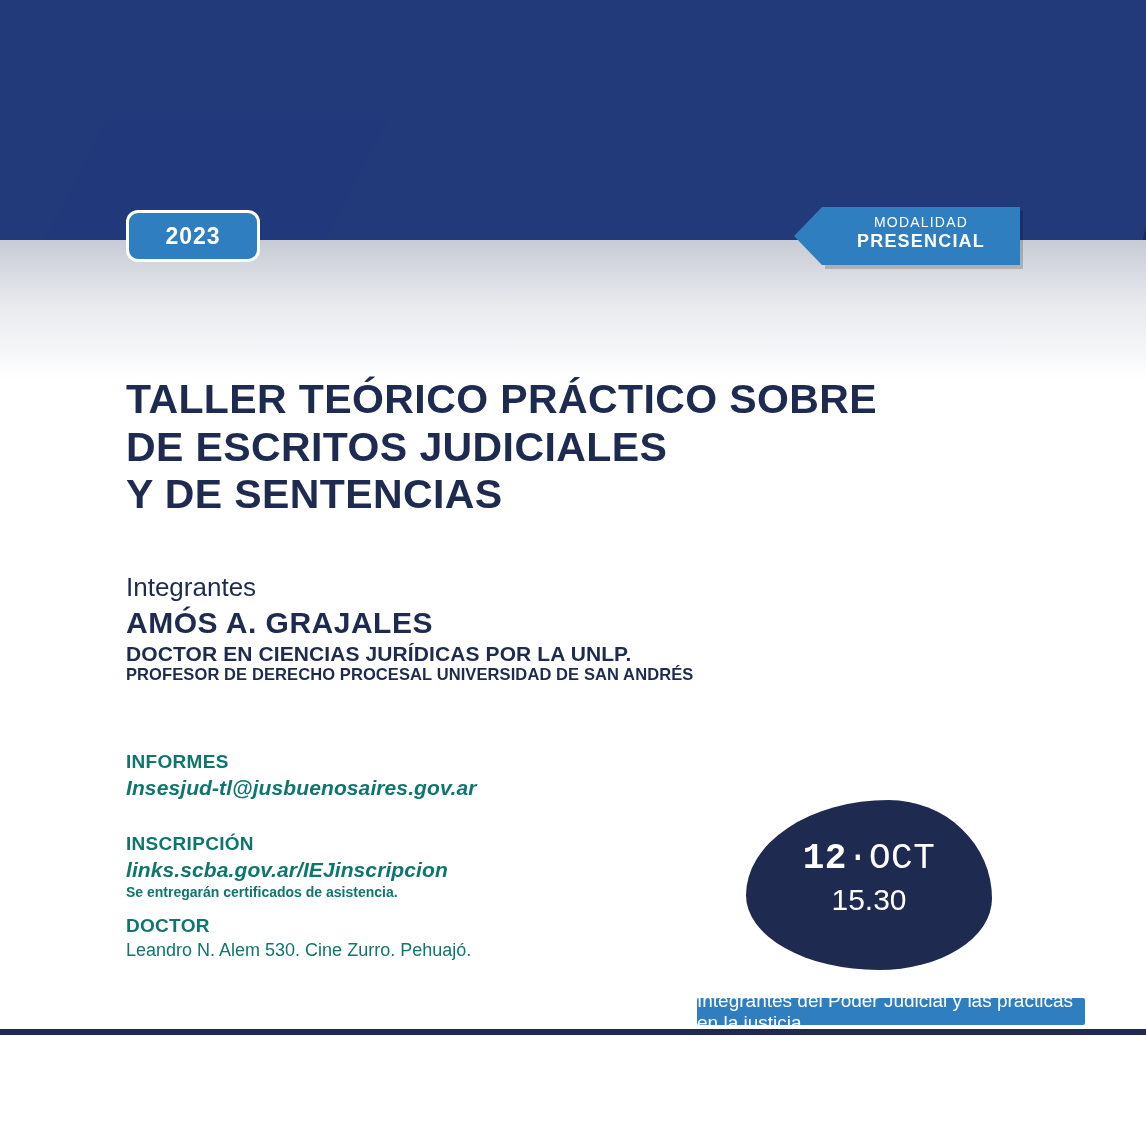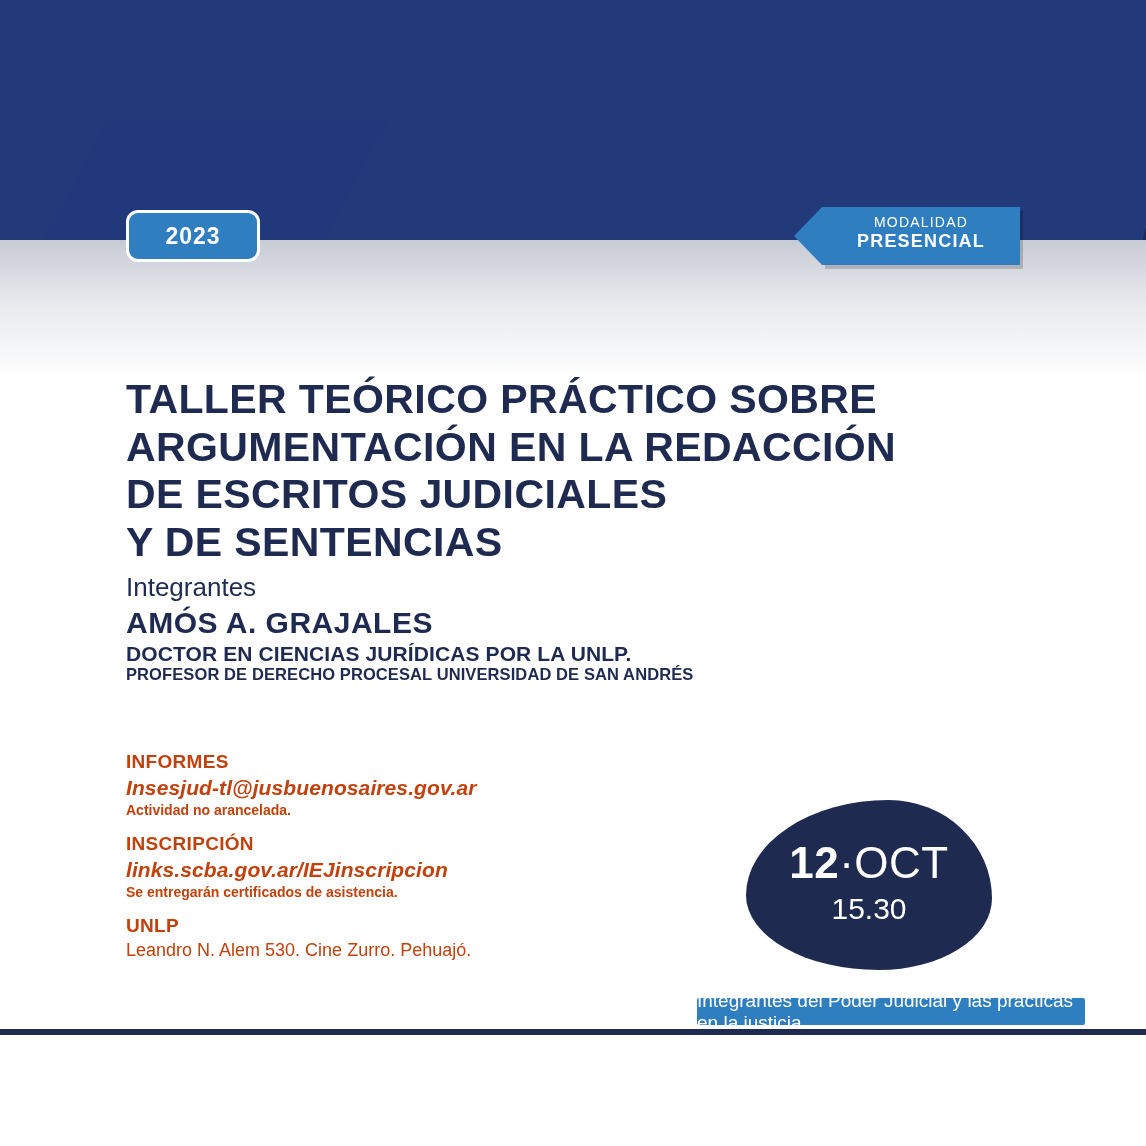--- a/index.html
+++ b/index.html
@@ -91,41 +91,41 @@
   .speaker-l1 {
     position:absolute; left:126px; top:642px;
     color:#1e2a4f; font-size:21px; font-weight:600; letter-spacing:.1px;
   }
   .speaker-l2 {
     position:absolute; left:126px; top:665px;
     color:#1e2a4f; font-size:16.5px; font-weight:700; letter-spacing:.1px;text-align:center;
   }
 
   
-  .blk { position:absolute; left:126px; color:#c2410c; }
+  .blk { position:absolute; left:126px; color:#0f766e; }
   .blk .h { font-size:19px; font-weight:bold; letter-spacing:.3px; }
   .blk .v { font-size:21px; font-weight:bold; margin-top:3px; letter-spacing:.1px;font-style:italic; }
   .blk .s { font-size:14px; font-weight:600; margin-top:2px; }
   .blk .p { font-size:18px; font-weight:500; margin-top:3px; }
 
   #informes { top:751px; }
   #inscripcion { top:833px; }
   #lugar { top:915px; }
 
   
   .blob {
     position:absolute; left:746px; top:800px;
     width:246px; height:170px;
     background:#1e2a4f;
     border-radius:58% 42% 46% 54% / 56% 58% 42% 44%;
     color:#ffffff;
     text-align:center;
     padding-top:38px;
   }
-  .blob .d1 { font-size:44px; font-weight:bold; letter-spacing:.5px; }
+  .blob .d1 { font-size:36px; font-weight:bold; letter-spacing:.5px;font-family:Liberation Mono, monospace; }
   .blob .d1 .thin { font-weight:normal; }
   .blob .d2 { font-size:30px; font-weight:normal; margin-top:4px; }
 
   
   .audience {
     position:absolute; left:697px; top:998px;
     width:388px; height:27px;
     background:#2e7ec0;
     color:#ffffff;
     font-size:19px;
@@ -161,44 +161,42 @@
 
 <div class="year-badge">2023</div>
 
 <div class="modality">
   <div class="m1">MODALIDAD</div>
   <div class="m2">PRESENCIAL</div>
 </div>
 
 <div class="title">
   <div>TALLER TEÓRICO PRÁCTICO SOBRE</div>
-  <div>ARGUMENTACIÓN EN LA REDACCIÓN</div>
   <div>DE ESCRITOS JUDICIALES</div>
   <div>Y DE SENTENCIAS</div>
 </div>
 
 <div class="speaker-label">Integrantes</div>
 <div class="speaker-name">AMÓS A. GRAJALES</div>
 <div class="speaker-l1">DOCTOR EN CIENCIAS JURÍDICAS POR LA UNLP.</div>
 <div class="speaker-l2">PROFESOR DE DERECHO PROCESAL UNIVERSIDAD DE SAN ANDRÉS</div>
 
 <div class="blk" id="informes">
   <div class="h">INFORMES</div>
   <div class="v">Insesjud-tl@jusbuenosaires.gov.ar</div>
-  <div class="s">Actividad no arancelada.</div>
 </div>
 
 <div class="blk" id="inscripcion">
   <div class="h">INSCRIPCIÓN</div>
   <div class="v">links.scba.gov.ar/IEJinscripcion</div>
   <div class="s">Se entregarán certificados de asistencia.</div>
 </div>
 
 <div class="blk" id="lugar">
-  <div class="h">UNLP</div>
+  <div class="h">DOCTOR</div>
   <div class="p">Leandro N. Alem 530. Cine Zurro. Pehuajó.</div>
 </div>
 
 <div class="blob">
   <div class="d1">
     <span>12</span><span class="thin">·</span><span class="thin">OCT</span>
   </div>
   <div class="d2">15.30</div>
 </div>
 

